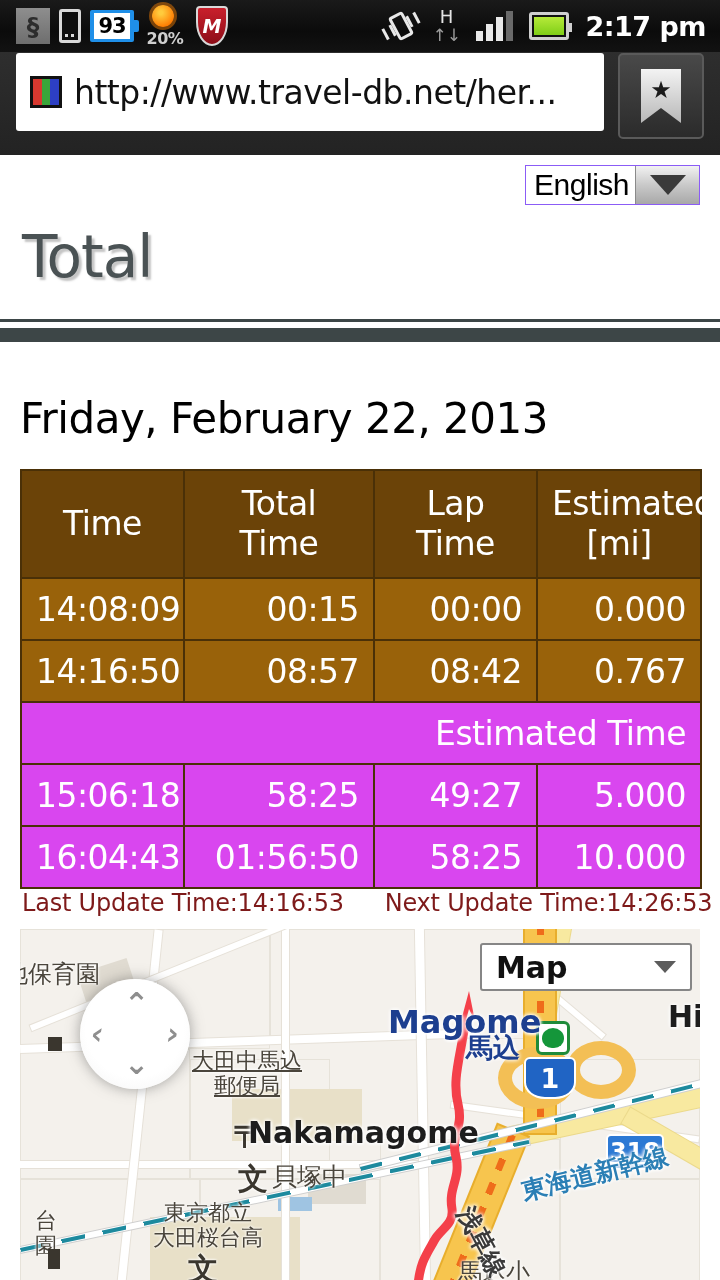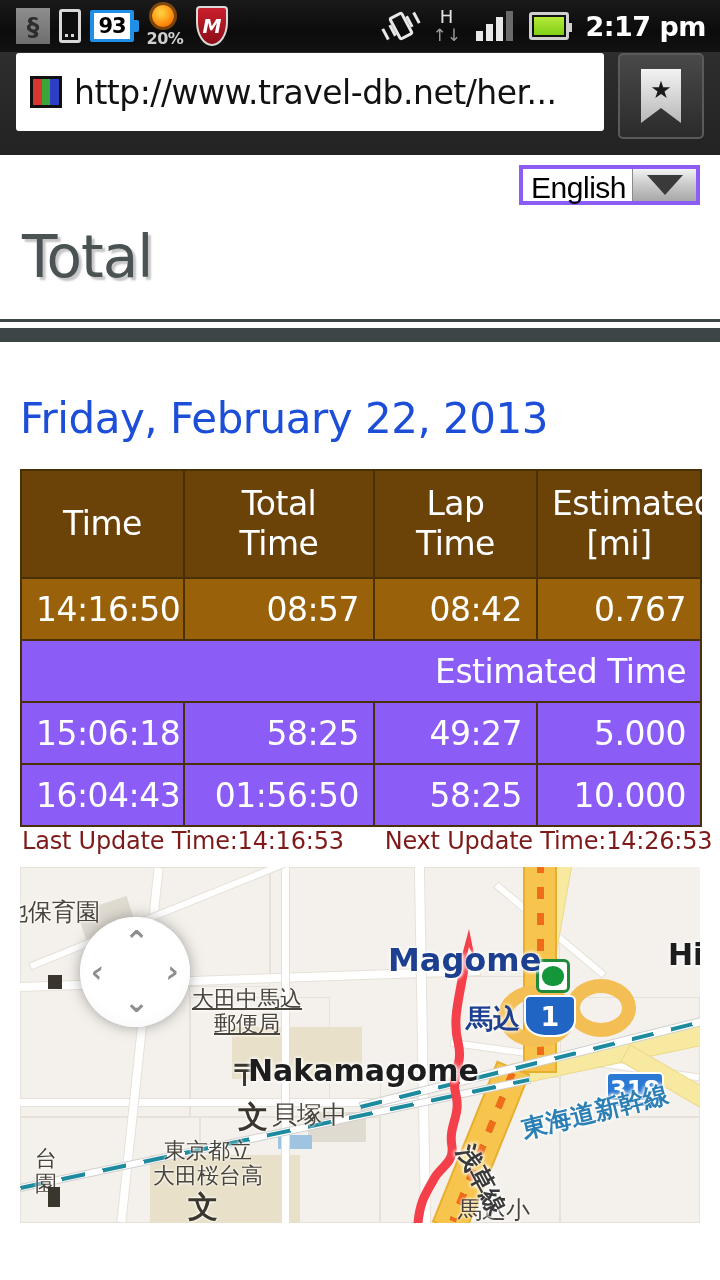--- a/index.html
+++ b/index.html
@@ -136,21 +136,21 @@
     display: flex; align-items: flex-start; justify-content: center;
     padding-top: 9px;
   }
   .bookmark .flag::after { content:"\2605"; font-size: 24px; color:#1b1b1b; line-height:1; }
 
   
   .page { width: 720px; background: #fff; }
   .langrow { padding: 10px 20px 0; display: flex; justify-content: flex-end; }
   .select {
     display: flex; align-items: stretch; height: 40px;
-    border: 4px solid #8b5cf6; background: #fff;
+    border: 1px solid #8b5cf6; background: #fff;
   }
   .select .val {
     padding: 0 6px 0 8px; font-size: 30px; color: #000; line-height: 38px;
     font-family: "Liberation Sans", sans-serif; letter-spacing: -0.5px;
   }
   .select .arrowbox {
     width: 64px; background: linear-gradient(#f2f2f2 0%, #c9c9c9 50%, #a8a8a8 100%);
     border-left: 1px solid #8a8a8a;
     display: flex; align-items: center; justify-content: center;
   }
@@ -163,40 +163,40 @@
     font-size: 58px; color: #4a5254; font-weight: normal;
     padding: 18px 0 4px 22px; letter-spacing: -1px;
     text-shadow: 3px 3px 2px rgba(150,150,150,0.55);
   }
   .rulewrap { padding-top: 24px; }
   .rule-thin { height: 3px; background: #3d4647; width: 720px; }
   .rule-gap { height: 6px; background: #fff; }
   .rule-thick { height: 14px; background: #3d4647; width: 720px; }
 
   .datehead {
-    font-size: 42px; color: #1d4ed8; padding: 52px 0 26px 20px;
+    font-size: 42px; color: #000000; padding: 52px 0 26px 20px;
     letter-spacing: -0.5px;
   }
 
   
   .tablewrap { padding: 0 20px; }
   table.laps {
     width: 680px; border-collapse: collapse;
     table-layout: fixed;
   }
   table.laps th, table.laps td {
     border: 2px solid #4a3007;
     color: #ffffff; font-size: 33px; font-weight: normal;
     padding: 10px 14px; letter-spacing: -0.5px;
   }
   table.laps th {
     background: #6b4308; text-align: center; line-height: 1.22;
     height: 108px;
   }
-  table.laps td { background: #8b5cf6; text-align: right; height: 62px; }
+  table.laps td { background: #d946ef; text-align: right; height: 62px; }
   tr.actual td { background: #99620a; }
   td.estlabel {
     background: #6b4308; text-align: center; height: 62px;
   }
   col.c1 { width: 163px; } col.c2 { width: 190px; } col.c3 { width: 163px; } col.c4 { width: 164px; }
 
   .updaterow {
     color: #7e1a1a; font-size: 24px; padding: 0 0 0 22px;
     letter-spacing: -0.2px;
   }
@@ -367,20 +367,26 @@
         </colgroup>
       <thead>
         <tr>
           <th><span>Time</span></th>
           <th><span>Total Time</span></th>
           <th><span>Lap Time</span></th>
           <th><span>Estimated</span><br><span>[mi]</span></th>
         </tr>
       </thead>
       <tbody>
+        <tr class="actual">
+          <td>14:08:09</td>
+          <td>00:15</td>
+          <td>00:00</td>
+          <td>0.000</td>
+        </tr>
         <tr class="actual">
           <td>14:16:50</td>
           <td>08:57</td>
           <td>08:42</td>
           <td>0.767</td>
         </tr>
         <tr>
           <td class="estlabel" colspan="4">Estimated Time</td>
         </tr>
         <tr>
@@ -464,21 +470,21 @@
       <div class="icon-school" style="left:168px;top:320px;">文</div>
 
       <div class="shield-rt" style="left: 504px; top: 128px;">
         <span>1</span>
       </div>
       <div class="shield-sq" style="left:586px;top:205px;text-decoration:underline;">
         <span>318</span>
       </div>
 
       <div class="maplabel lbl-station" style="left:368px;top:74px;">Magome</div>
-      <div class="maplabel lbl-jp-station" style="left:446px;top:134px;">馬込</div>
+      <div class="maplabel lbl-jp-station" style="left:446px;top:101px;">馬込</div>
       <div class="maplabel lbl-place" style="left:228px;top:186px;">Nakamagome</div>
       <div class="maplabel lbl-place" style="left:648px;top:70px;">Hig</div>
       <div class="maplabel lbl-poi" style="left:162px;top:120px;width:130px;text-decoration:underline;">大田中馬込<br>郵便局</div>
       <div class="maplabel lbl-poi" style="left:252px;top:234px;font-size:25px;">貝塚中</div>
       <div class="maplabel lbl-poi" style="left:108px;top:272px;width:160px;">東京都立<br>大田桜台高</div>
       <div class="maplabel lbl-poi" style="left:-16px;top:32px;font-size:24px;">地保育園</div>
       <div class="maplabel lbl-poi" style="left:-14px;top:280px;width:80px;">台<br>園</div>
       <div class="maplabel lbl-poi" style="left:438px;top:330px;font-size:24px;">馬込小</div>
       <div class="maplabel lbl-rail" style="left:500px;top:228px;transform:rotate(-14deg);">東海道新幹線</div>
       <div class="maplabel lbl-rail" style="left:424px;top:296px;transform:rotate(62deg);color:#3a3a3a;">浅草線</div>
@@ -487,14 +493,18 @@
       <div style="position:absolute;left:28px;top:320px;width:12px;height:20px;background:#3a362e;"></div>
     </div>
 
     <div class="pancontrol">
       <i class="pan-up">⌃</i>
       <i class="pan-dn">⌄</i>
       <i class="pan-lf">‹</i>
       <i class="pan-rt">›</i>
     </div>
 
+    <div class="maptype">
+      <div class="mt-label">Map</div>
+      <div class="mt-arrow"></div>
+    </div>
   </div>
 </div>
 
 </body></html>

